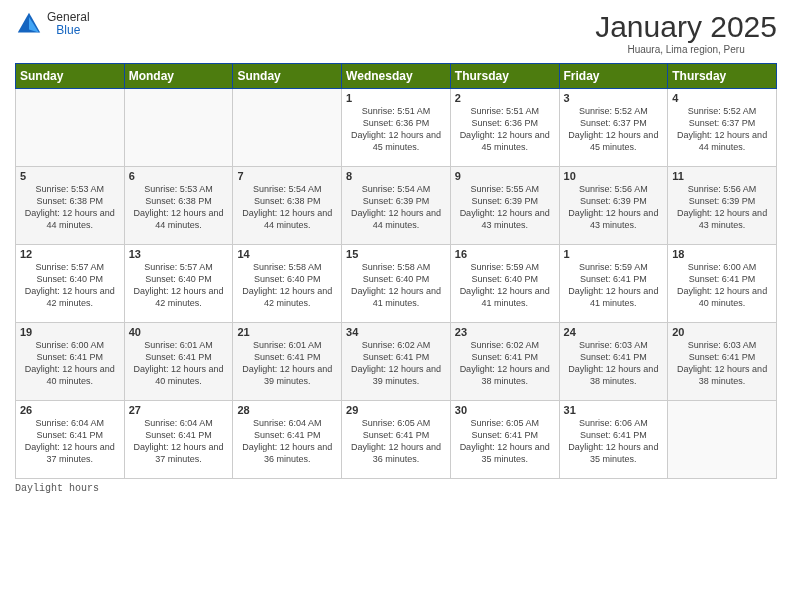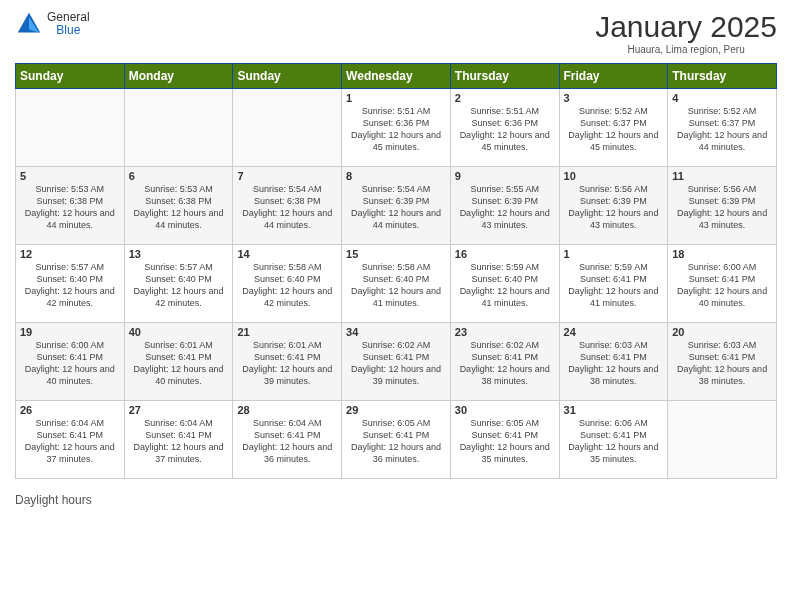--- a/index.html
+++ b/index.html
@@ -86,23 +86,24 @@
     .cell-text {
       font-size: 9px;
       line-height: 1.35;
       color: #444;
       text-align: center;
     }
     .empty-cell {
       background: #f9f9f9;
     }
     .footer {
-      margin-top: 14px;
-      font-size: 12px;
+      margin-top: 4px;
+      font-size: 10px;
       color: #555;
+      font-family: Liberation Mono, monospace;
     }
   </style>
 </head>
 <body>
 
 <div class="page">
   <div class="header">
     <div class="logo">
       <svg class="logo-icon" viewBox="0 0 40 40">
         <polygon points="20,4 36,32 4,32" fill="#1565c0"></polygon>

